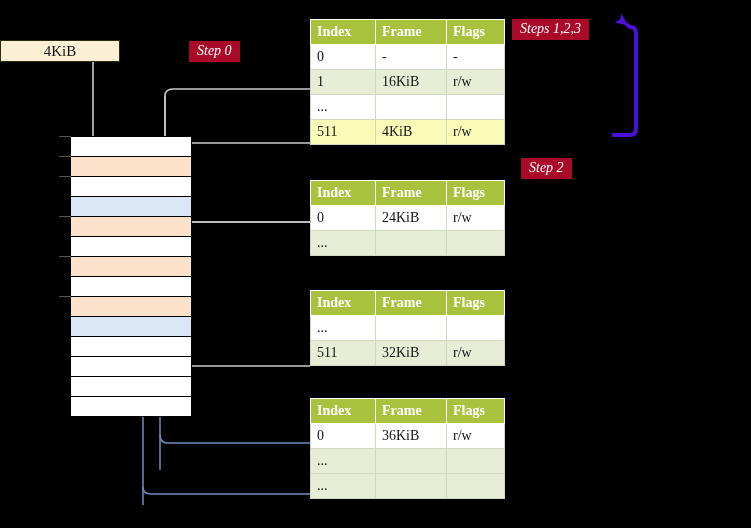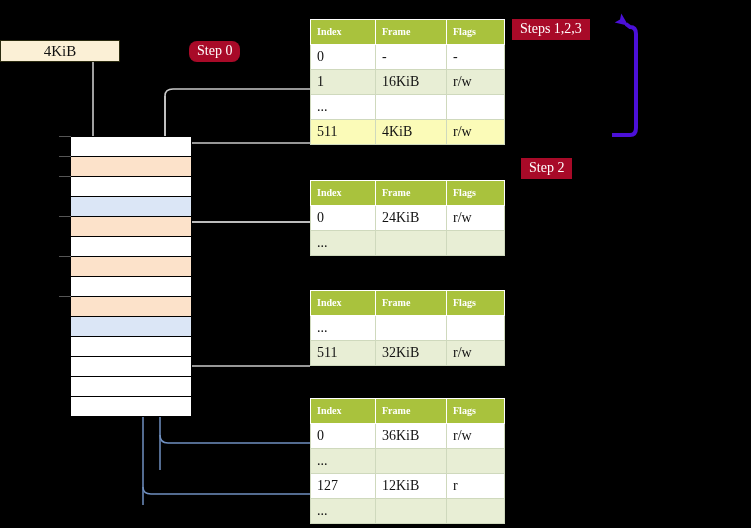--- a/index.html
+++ b/index.html
@@ -41,25 +41,26 @@
     text-align: center;
   }
   
   .badge {
     position: absolute;
     color: #ffffff;
     font-size: 14px;
     line-height: 18px;
     padding: 1px 8px 2px 8px;
     white-space: nowrap;
+    font-style: italic;
   }
   .badge-crimson { background: #a80a28; }
   .badge-crimson-round { background: #a80a28; border-radius: 4px; }
   .badge-violet { background: #5b16e8; }
-  #badge-step0   { left: 189px; top: 41px; border-radius: 8px; }
+  #badge-step0   { left: 189px; top: 41px; border-radius: 0; }
   #badge-steps123{ left: 512px; top: 19px; }
   #badge-steps1234{ left: 650px; top: 19px; }
   #badge-step4   { left: 521px; top: 158px; }
   
   .memcol {
     position: absolute;
     left: 70px; top: 136px;
     width: 120px;
     border: 1px solid #000000;
     border-top: none;
@@ -89,21 +90,21 @@
     background: #ffffff;
     font-size: 14px;
   }
   .ptable th {
     background: #a9c23d;
     color: #ffffff;
     font-weight: bold;
     text-align: left;
     padding: 2px 6px 3px 6px;
     border: 1px solid #ffffff;
-    font-size: 10px;
+    font-size: 14px;
     line-height: 19px;
   }
   .ptable td {
     padding: 2px 6px 3px 6px;
     border: 1px solid #cfd9bd;
     color: #111111;
     line-height: 19px;
     height: 19px;
   }
   .ptable tr.r-white td { background: #ffffff; }
@@ -286,25 +287,20 @@
         <tr class="r-white">
           <td class="col-index">0</td>
           <td class="col-frame">36KiB</td>
           <td class="col-flags">r/w</td>
         </tr>
         <tr class="r-green">
           <td class="col-index">...</td>
           <td class="col-frame"></td>
           <td class="col-flags"></td>
         </tr>
-        <tr class="r-white">
-          <td class="col-index">127</td>
-          <td class="col-frame">12KiB</td>
-          <td class="col-flags">r</td>
-        </tr>
         <tr class="r-green">
           <td class="col-index">...</td>
           <td class="col-frame"></td>
           <td class="col-flags"></td>
         </tr>
       </tbody>
   </table>
 
 </div>
 

